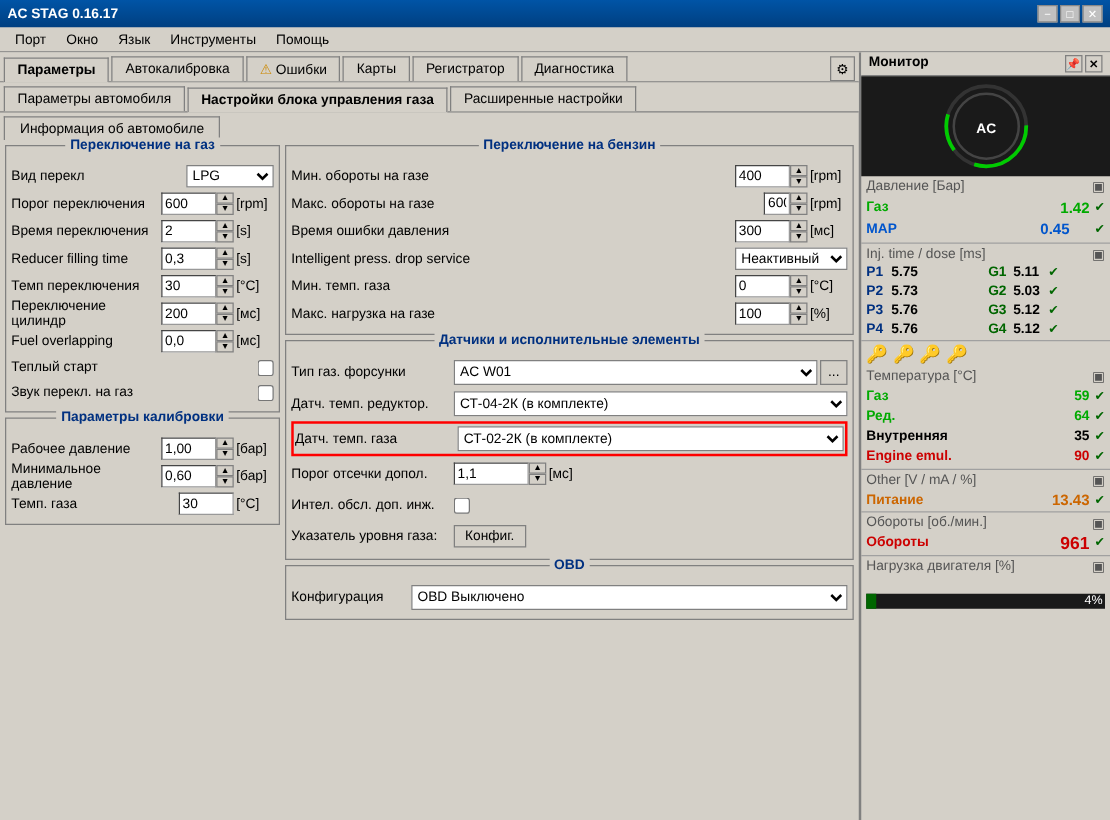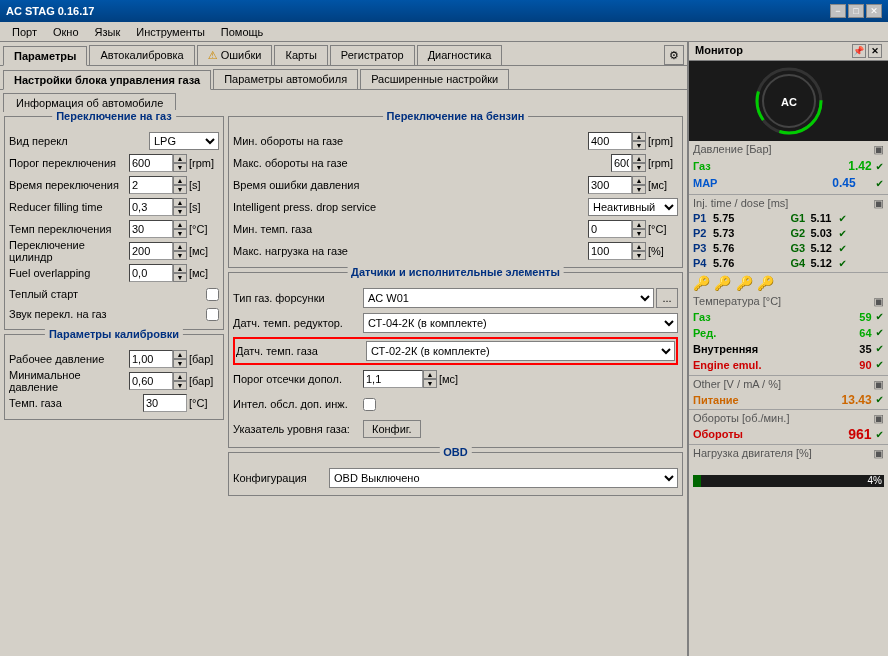--- a/index.html
+++ b/index.html
@@ -428,22 +428,22 @@
       <div class="tab active">Параметры</div>
       <div class="tab">Автокалибровка</div>
       <div class="tab"><span class="tab-warning">⚠</span> Ошибки</div>
       <div class="tab">Карты</div>
       <div class="tab">Регистратор</div>
       <div class="tab">Диагностика</div>
       <div style="margin-left: auto; width:20px; height:20px; border:1px solid #808080; display:flex; align-items:center; justify-content:center; background:#d4d0c8; cursor:pointer;">⚙</div>
     </div>
 
     <div class="sub-tabs-row">
+      <div class="sub-tab">Параметры автомобиля</div>
       <div class="sub-tab active">Настройки блока управления газа</div>
-      <div class="sub-tab">Параметры автомобиля</div>
       <div class="sub-tab">Расширенные настройки</div>
     </div>
 
     <div class="info-tab-row">
       <div class="info-tab">Информация об автомобиле</div>
     </div>
 
     <div class="content-area">
 
       <div class="left-col">

